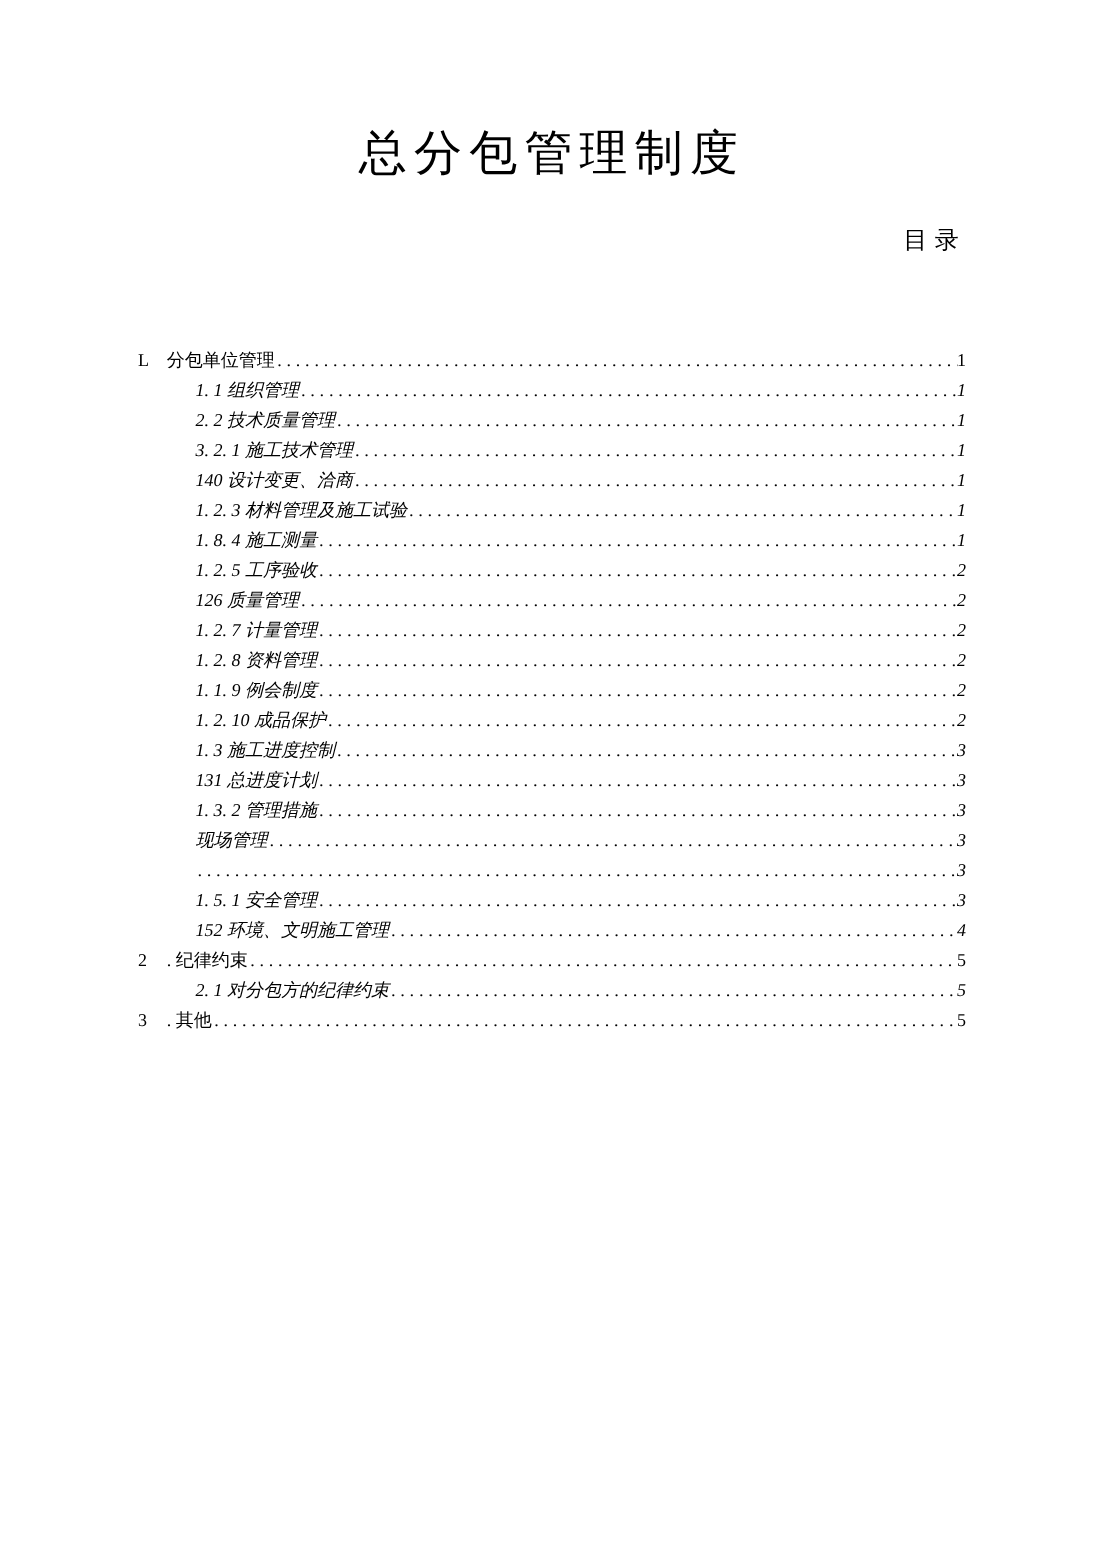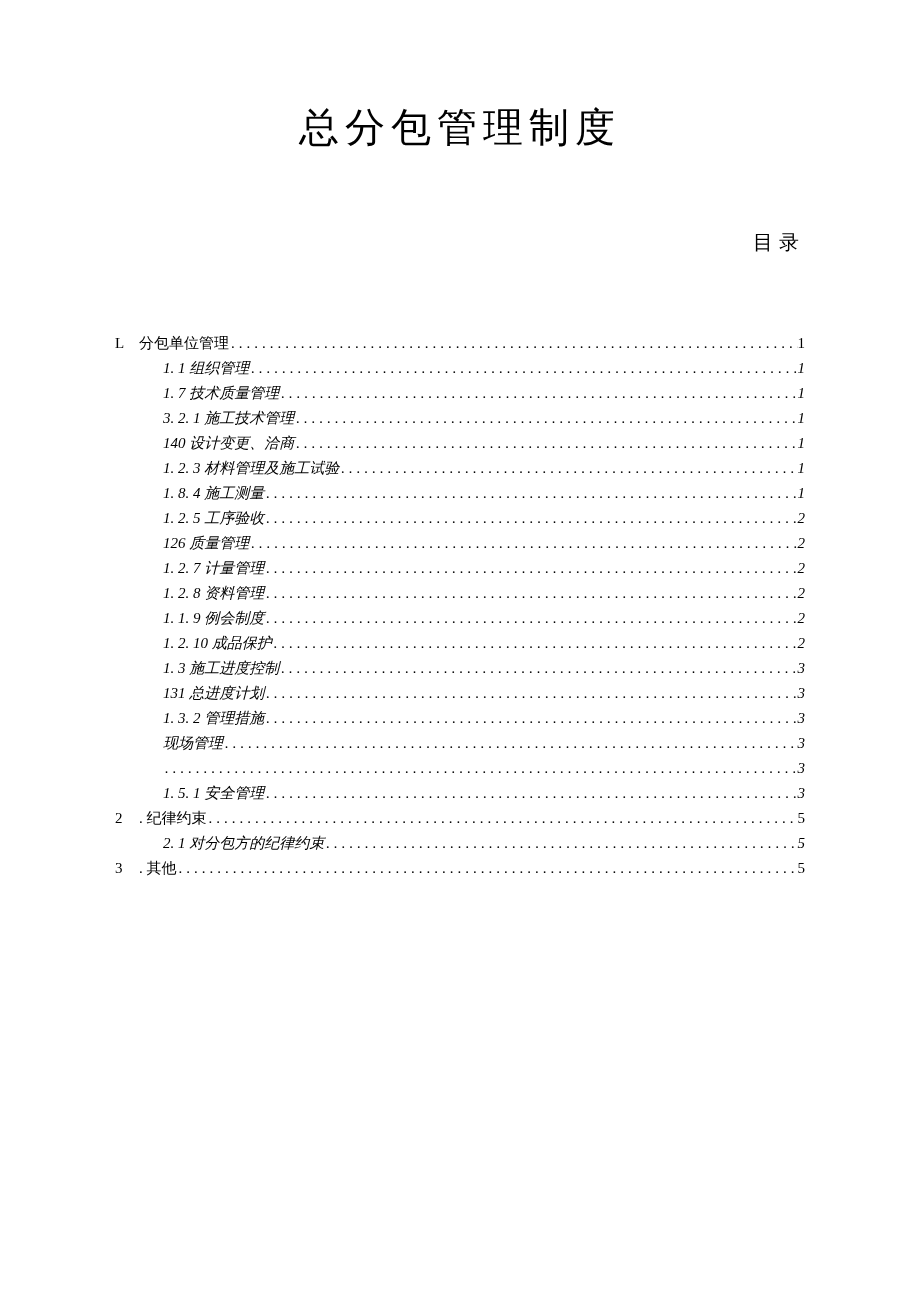--- a/index.html
+++ b/index.html
@@ -13,21 +13,21 @@
       height: 1301px;
       font-family: "SimSun", "宋体", serif;
       color: #000000;
       padding: 100px 115px 0 115px;
     }
     .main-title {
       text-align: center;
       font-size: 40px;
       letter-spacing: 6px;
       font-weight: normal;
-      margin-bottom: 74px;
+      margin-bottom: 32px;
       font-family: "SimSun", "宋体", serif;
     }
     .toc-title {
       text-align: right;
       font-size: 20px;
       letter-spacing: 6px;
       font-weight: normal;
       margin-bottom: 75px;
     }
     .toc {
@@ -83,21 +83,21 @@
       <span class="toc-label"><span class="num-prefix">L</span><span class="num-prefix-space"></span><span>分包单位管理</span></span>
       <span class="toc-dots"></span>
       <span class="toc-page">1</span>
     </div>
     <div class="toc-row level-1">
       <span class="toc-label">1. 1 组织管理</span>
       <span class="toc-dots"></span>
       <span class="toc-page">1</span>
     </div>
     <div class="toc-row level-1">
-      <span class="toc-label">1. 7 技术质量管理</span>
+      <span class="toc-label">2. 2 技术质量管理</span>
       <span class="toc-dots"></span>
       <span class="toc-page">1</span>
     </div>
     <div class="toc-row level-1">
       <span class="toc-label">3. 2. 1 施工技术管理</span>
       <span class="toc-dots"></span>
       <span class="toc-page">1</span>
     </div>
     <div class="toc-row level-1">
       <span class="toc-label">140 设计变更、洽商</span>
@@ -166,20 +166,25 @@
     </div>
     <div class="toc-row level-1">
       <span class="toc-dots"></span>
       <span class="toc-page">3</span>
     </div>
     <div class="toc-row level-1">
       <span class="toc-label">1. 5. 1 安全管理</span>
       <span class="toc-dots"></span>
       <span class="toc-page">3</span>
     </div>
+    <div class="toc-row level-1">
+      <span class="toc-label">152 环境、文明施工管理</span>
+      <span class="toc-dots"></span>
+      <span class="toc-page">4</span>
+    </div>
     <div class="toc-row level-0">
       <span class="toc-label"><span class="num-prefix">2</span><span class="num-prefix-space"></span><span>. 纪律约束</span></span>
       <span class="toc-dots"></span>
       <span class="toc-page">5</span>
     </div>
     <div class="toc-row level-1">
       <span class="toc-label">2. 1 对分包方的纪律约束</span>
       <span class="toc-dots"></span>
       <span class="toc-page">5</span>
     </div>

